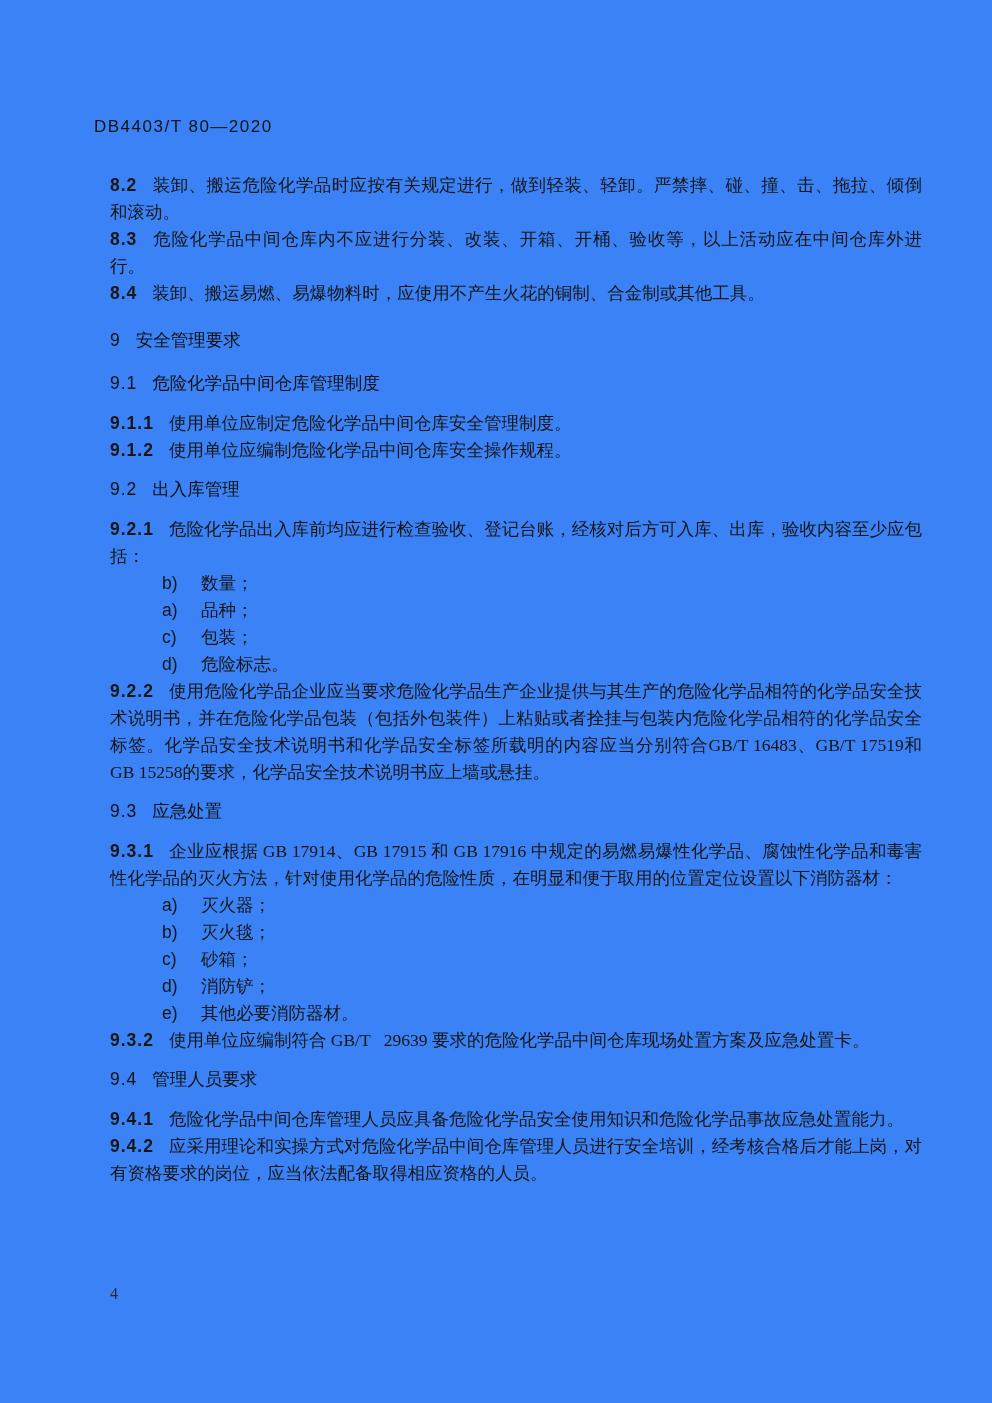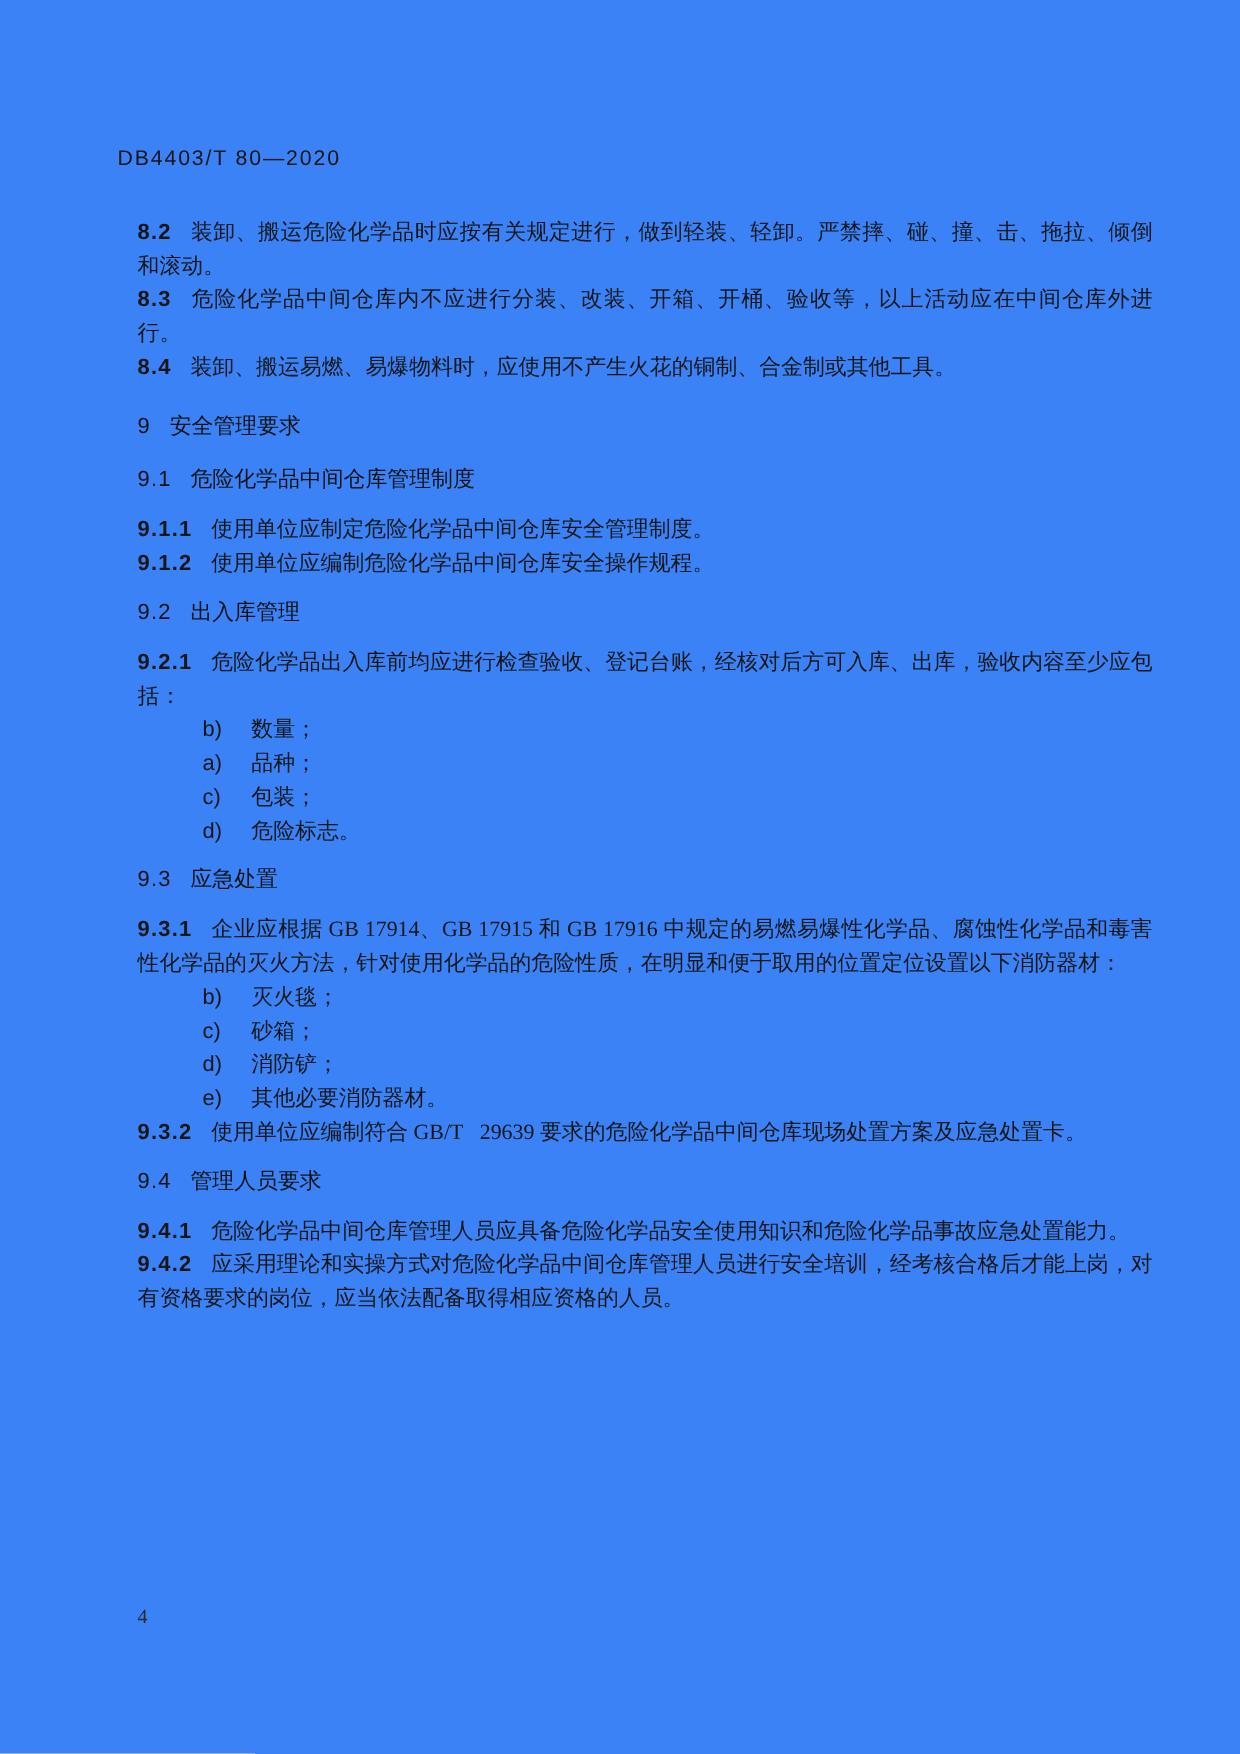--- a/index.html
+++ b/index.html
@@ -94,22 +94,24 @@
       <div class="heading lvl1"><span class="num">9</span><span class="txt">安全管理要求</span></div>
       <div class="heading lvl2"><span class="num">9.1</span><span class="txt">危险化学品中间仓库管理制度</span></div>
       <p class="clause"><span class="num">9.1.1</span><span class="txt">使用单位应制定危险化学品中间仓库安全管理制度。</span></p>
       <p class="clause"><span class="num">9.1.2</span><span class="txt">使用单位应编制危险化学品中间仓库安全操作规程。</span></p>
       <div class="heading lvl2"><span class="num">9.2</span><span class="txt">出入库管理</span></div>
       <p class="clause"><span class="num">9.2.1</span><span class="txt">危险化学品出入库前均应进行检查验收、登记台账，经核对后方可入库、出库，验收内容至少应包括：</span></p>
       <div class="list-item"><span class="num">b)</span><span class="txt">数量；</span></div>
       <div class="list-item"><span class="num">a)</span><span class="txt">品种；</span></div>
       <div class="list-item"><span class="num">c)</span><span class="txt">包装；</span></div>
       <div class="list-item"><span class="num">d)</span><span class="txt">危险标志。</span></div>
+      <p class="clause"><span class="num">9.2.2</span><span class="txt">使用危险化学品企业应当要求危险化学品生产企业提供与其生产的危险化学品相符的化学品安全技术说明书，并在危险化学品包装（包括外包装件）上粘贴或者拴挂与包装内危险化学品相符的化学品安全标签。化学品安全技术说明书和化学品安全标签所载明的内容应当分别符合GB/T 16483、GB/T 17519和GB 15258的要求，化学品安全技术说明书应上墙或悬挂。</span></p>
       <div class="heading lvl2"><span class="num">9.3</span><span class="txt">应急处置</span></div>
       <p class="clause"><span class="num">9.3.1</span><span class="txt">企业应根据 GB 17914、GB 17915 和 GB 17916 中规定的易燃易爆性化学品、腐蚀性化学品和毒害性化学品的灭火方法，针对使用化学品的危险性质，在明显和便于取用的位置定位设置以下消防器材：</span></p>
+      <div class="list-item"><span class="num">a)</span><span class="txt">灭火器；</span></div>
       <div class="list-item"><span class="num">b)</span><span class="txt">灭火毯；</span></div>
       <div class="list-item"><span class="num">c)</span><span class="txt">砂箱；</span></div>
       <div class="list-item"><span class="num">d)</span><span class="txt">消防铲；</span></div>
       <div class="list-item"><span class="num">e)</span><span class="txt">其他必要消防器材。</span></div>
       <p class="clause"><span class="num">9.3.2</span><span class="txt">使用单位应编制符合 GB/T  29639 要求的危险化学品中间仓库现场处置方案及应急处置卡。</span></p>
       <div class="heading lvl2"><span class="num">9.4</span><span class="txt">管理人员要求</span></div>
       <p class="clause"><span class="num">9.4.1</span><span class="txt">危险化学品中间仓库管理人员应具备危险化学品安全使用知识和危险化学品事故应急处置能力。</span></p>
       <p class="clause"><span class="num">9.4.2</span><span class="txt">应采用理论和实操方式对危险化学品中间仓库管理人员进行安全培训，经考核合格后才能上岗，对有资格要求的岗位，应当依法配备取得相应资格的人员。</span></p>
     </div>
 

